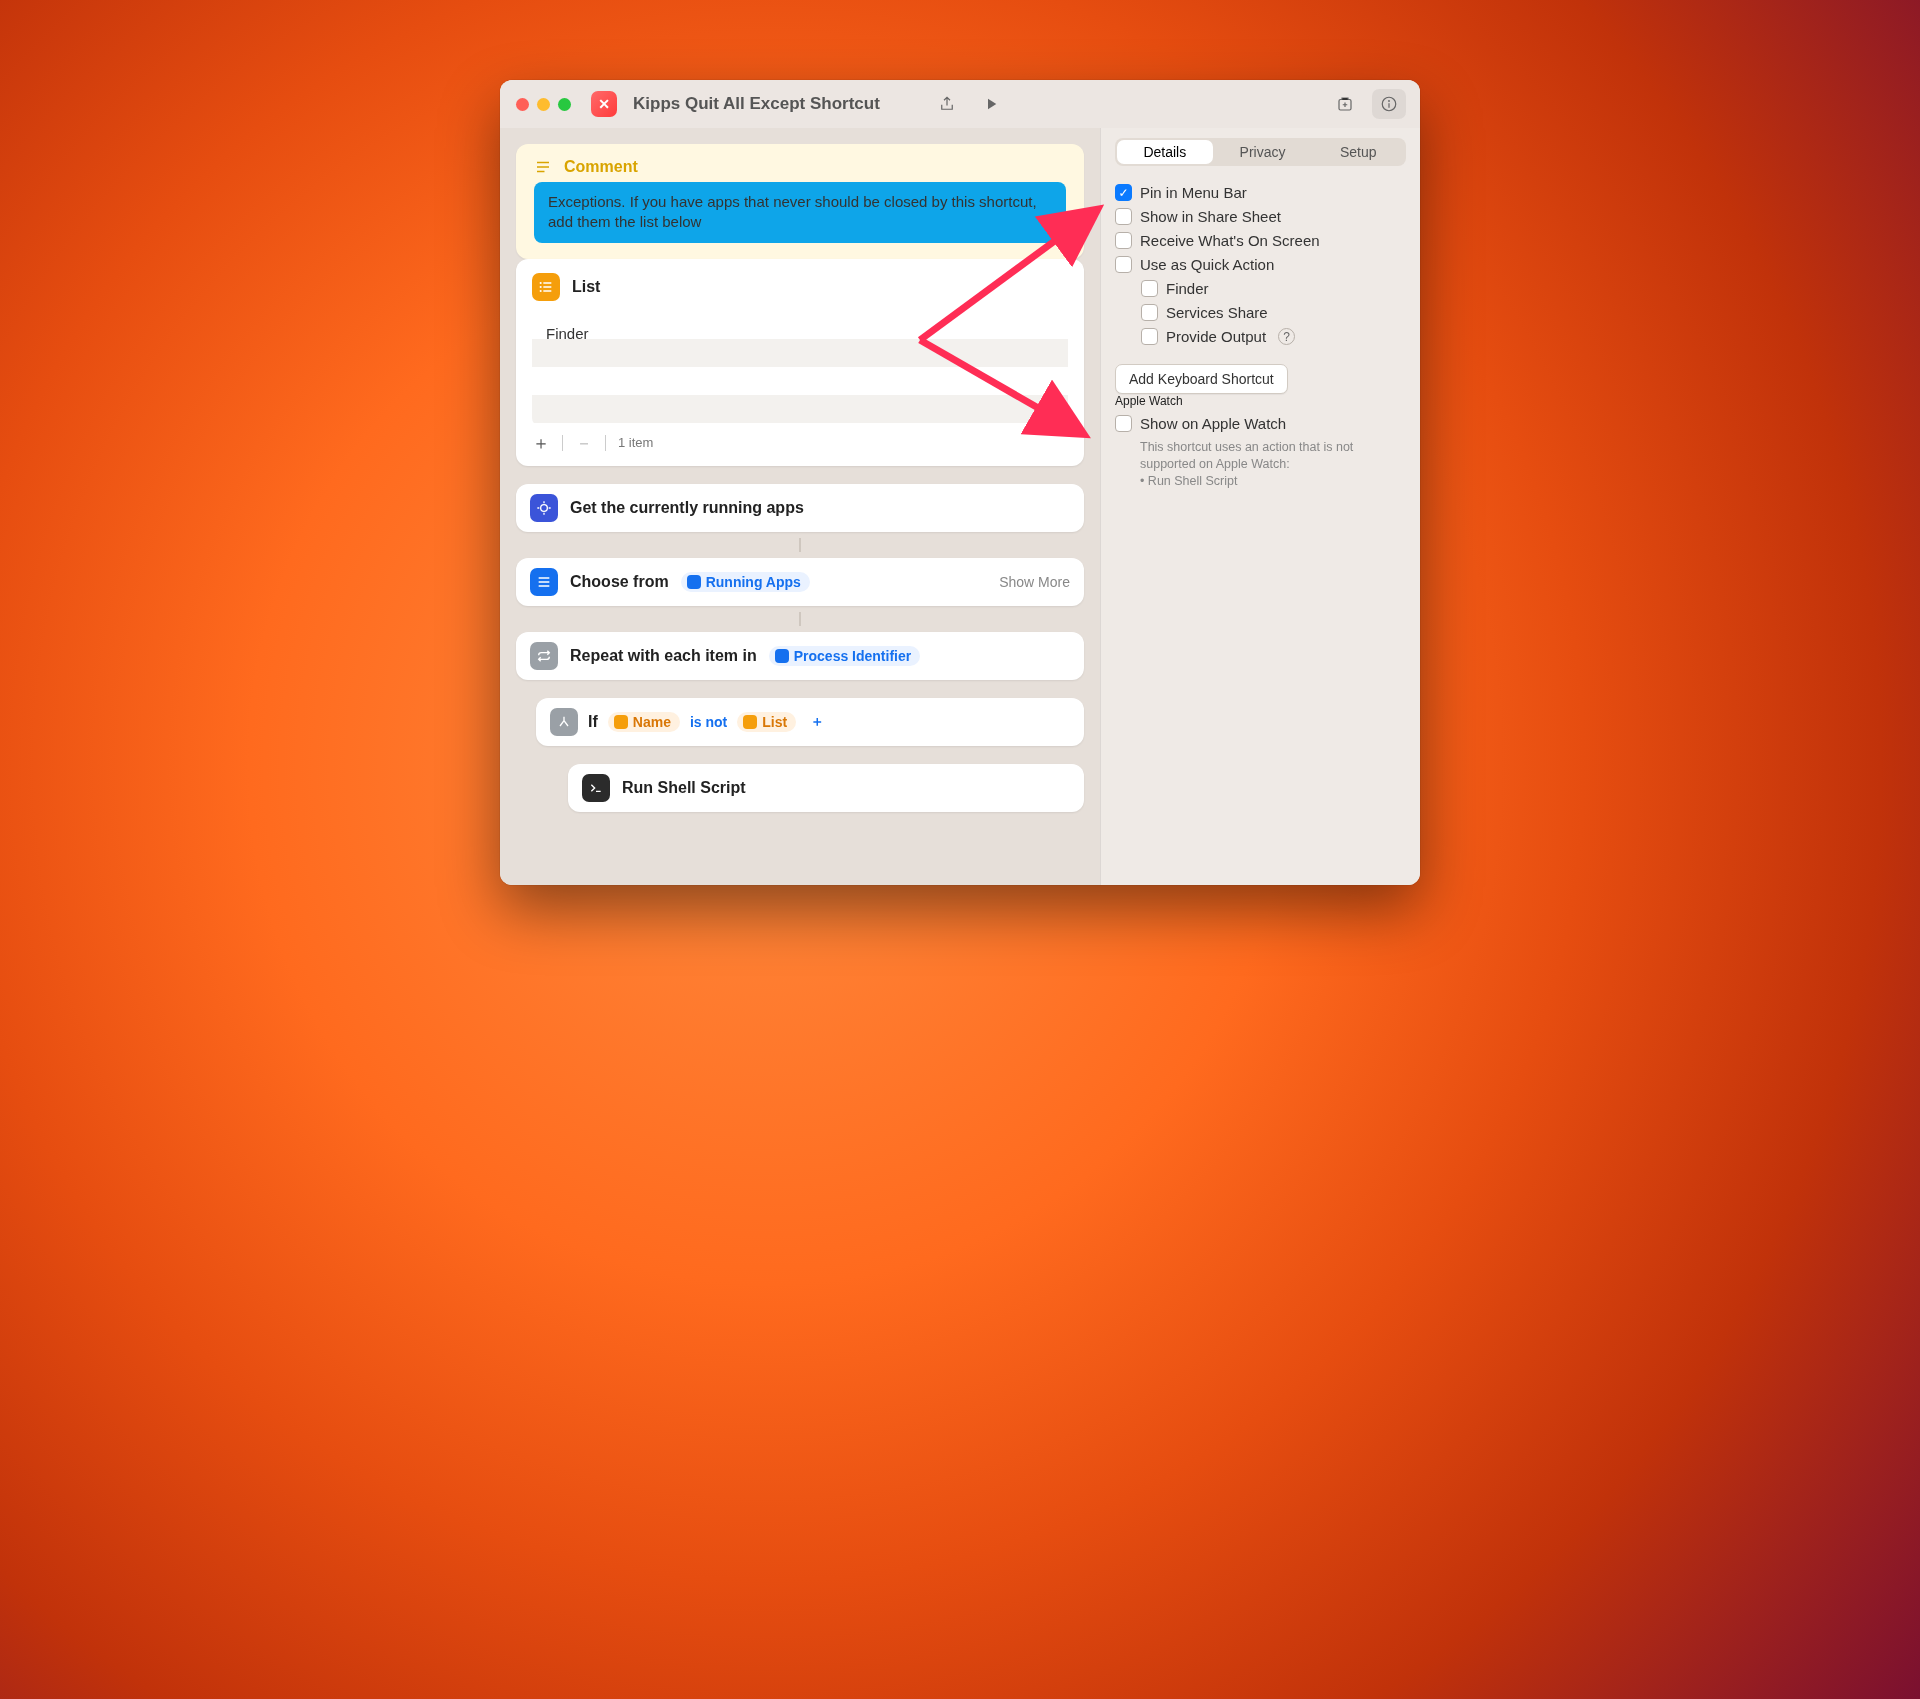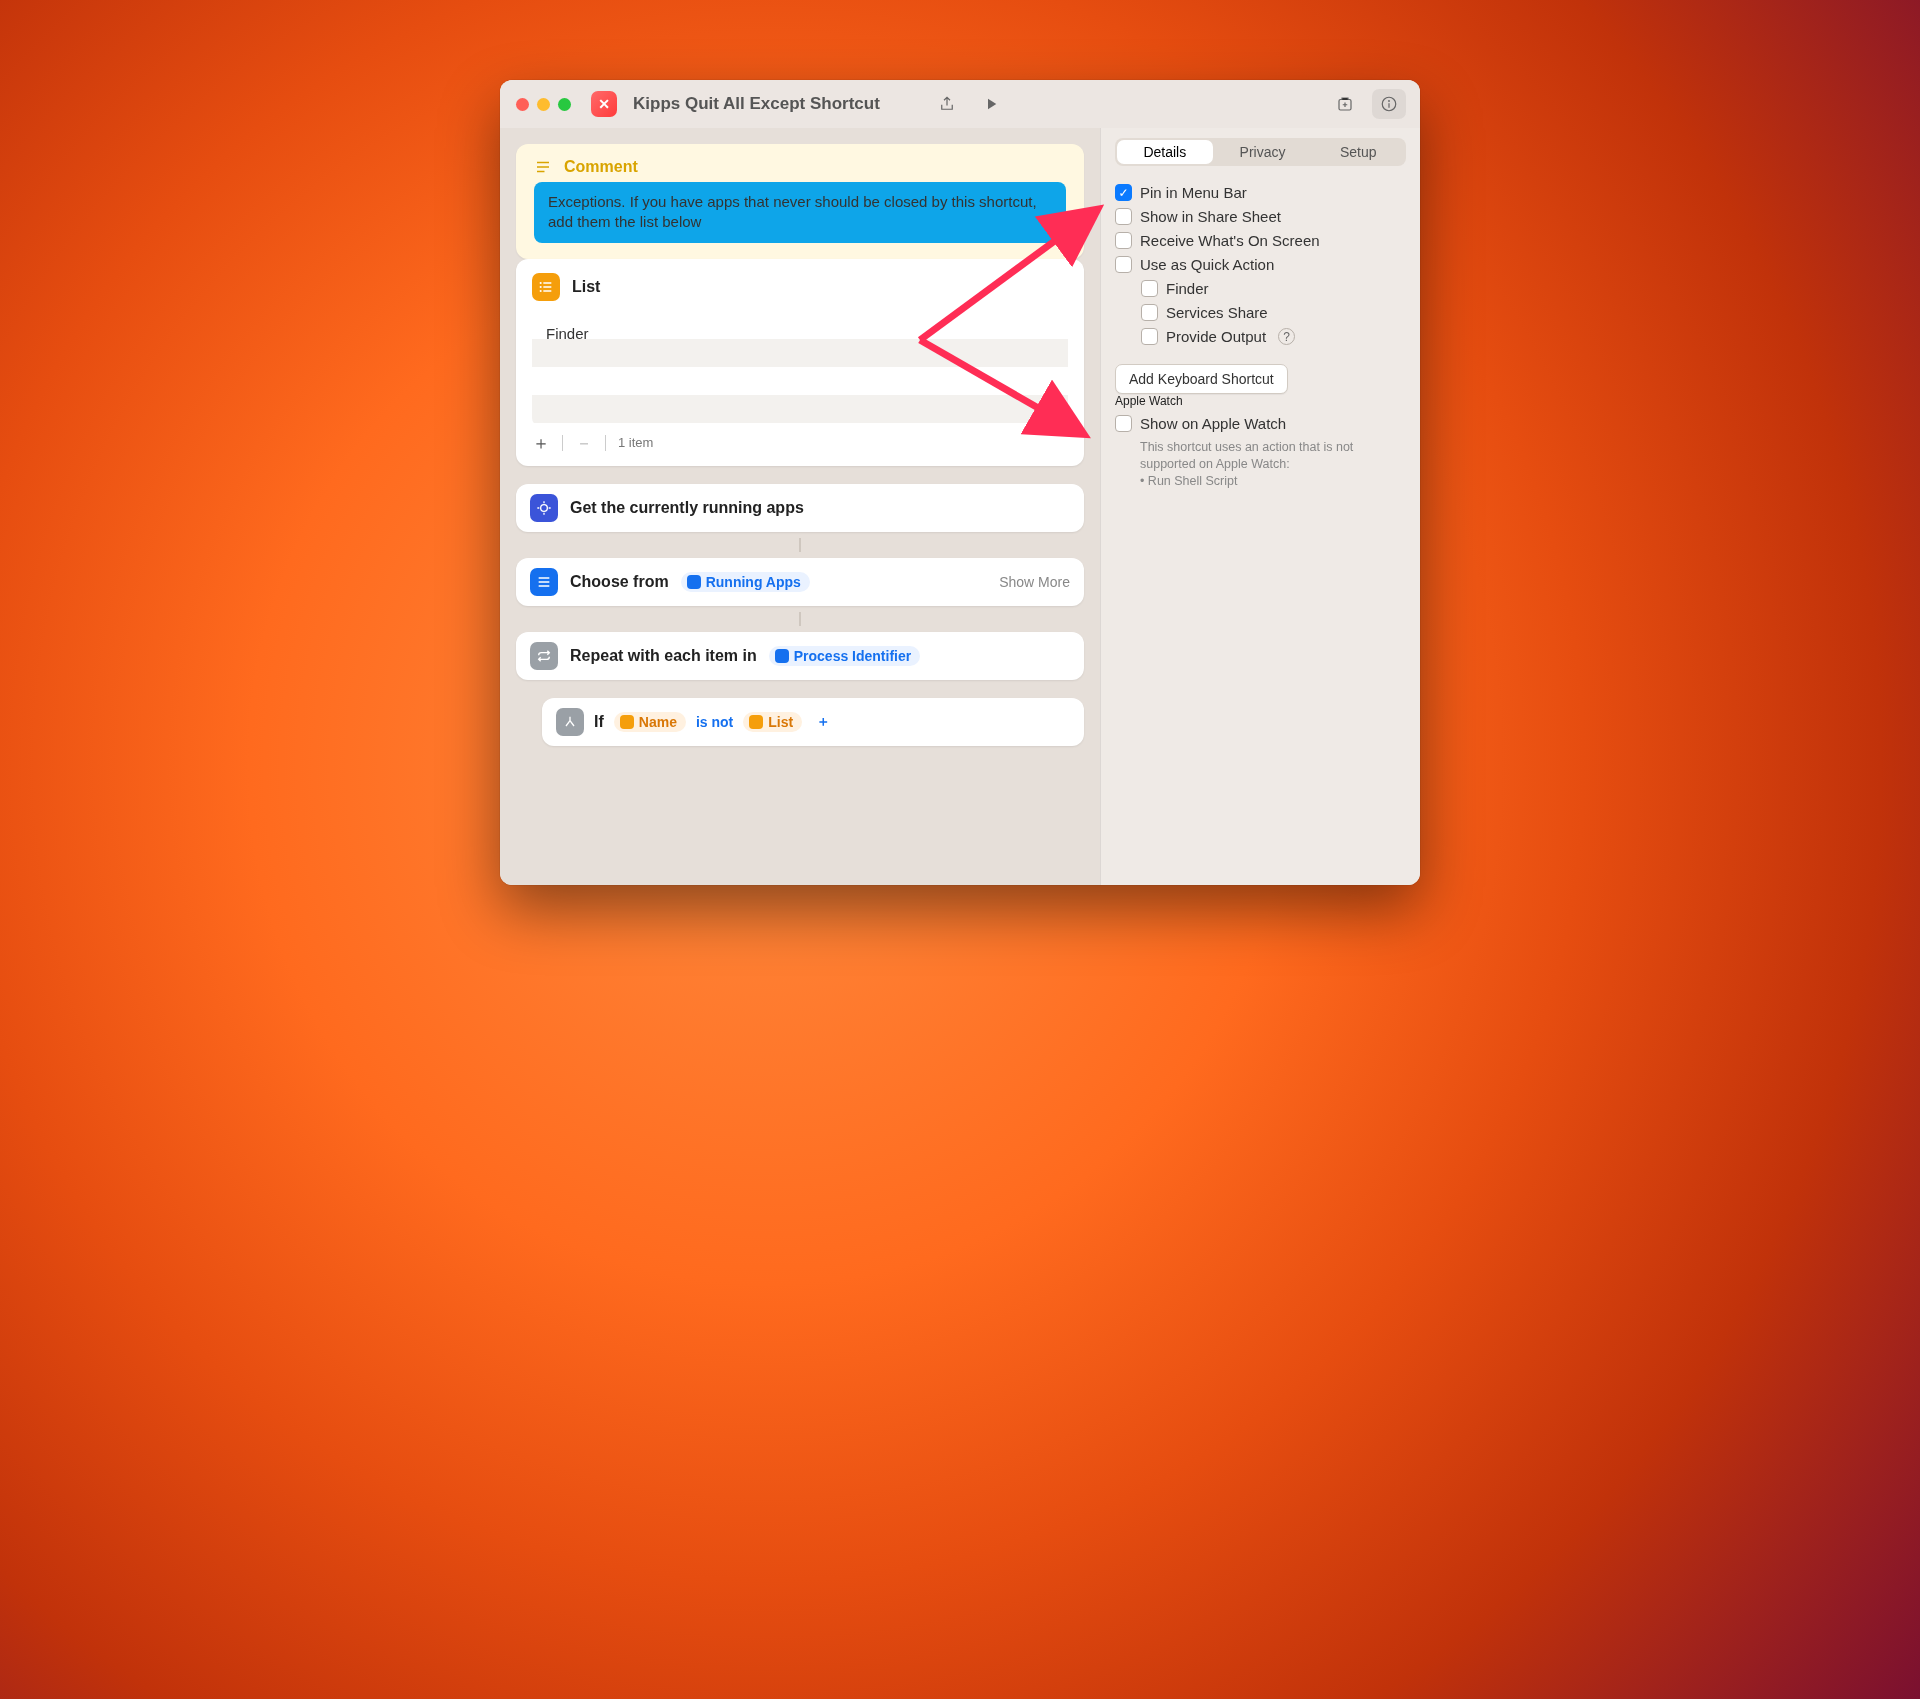--- a/index.html
+++ b/index.html
@@ -104,21 +104,21 @@
     display:inline-flex;align-items:center;gap:5px;
     background:#eaf2ff;color:#1570ef;border-radius:11px;padding:2px 9px 2px 6px;
     font-size:14px;font-weight:600;
   }
   .token .tdot{width:14px;height:14px;border-radius:4px;background:#1570ef;}
   .token.orange{background:#fff1e0;color:#d97706;}
   .token.orange .tdot{background:#f59e0b;}
 
   .show-more{color:#888;font-size:14px;margin-left:auto;cursor:pointer;}
 
-  .indent{margin-left:26px;}
+  .indent{margin-left:20px;}
   .plus-chip{width:22px;height:22px;border-radius:6px;display:inline-flex;align-items:center;justify-content:center;color:#1570ef;font-weight:700;cursor:pointer;}
 
   
   .seg{
     display:flex;background:#e2dbd4;border-radius:8px;overflow:hidden;height:28px;margin-bottom:18px;
   }
   .seg button{
     flex:1;border:none;background:transparent;font-size:14px;color:#555;cursor:pointer;
   }
   .seg button.active{background:#fff;border-radius:7px;margin:2px;color:#000;font-weight:500;}
@@ -280,20 +280,30 @@
             </span>
           <span style="color:#1570ef;font-weight:600">is not</span>
           <span class="token orange">
               <span class="tdot"></span>
               <span>List</span>
             </span>
           <span class="plus-chip">＋</span>
         </div>
       </div>
 
+      <div class="card small indent" style="margin-left:52px">
+        <div class="card-row">
+          <div class="act-icon" style="background:#2b2b2b">
+            <svg width="16" height="16" viewBox="0 0 24 24">
+                <path stroke="#fff" stroke-width="2" fill="none" d="M5 7l5 5-5 5M12 17h7"></path>
+              </svg>
+          </div>
+          <span class="act-title">Run Shell Script</span>
+        </div>
+      </div>
 
     </div>
 
     <div class="sidebar">
       <div class="seg">
         <button class="active">Details</button>
         <button>Privacy</button>
         <button>Setup</button>
       </div>
 

